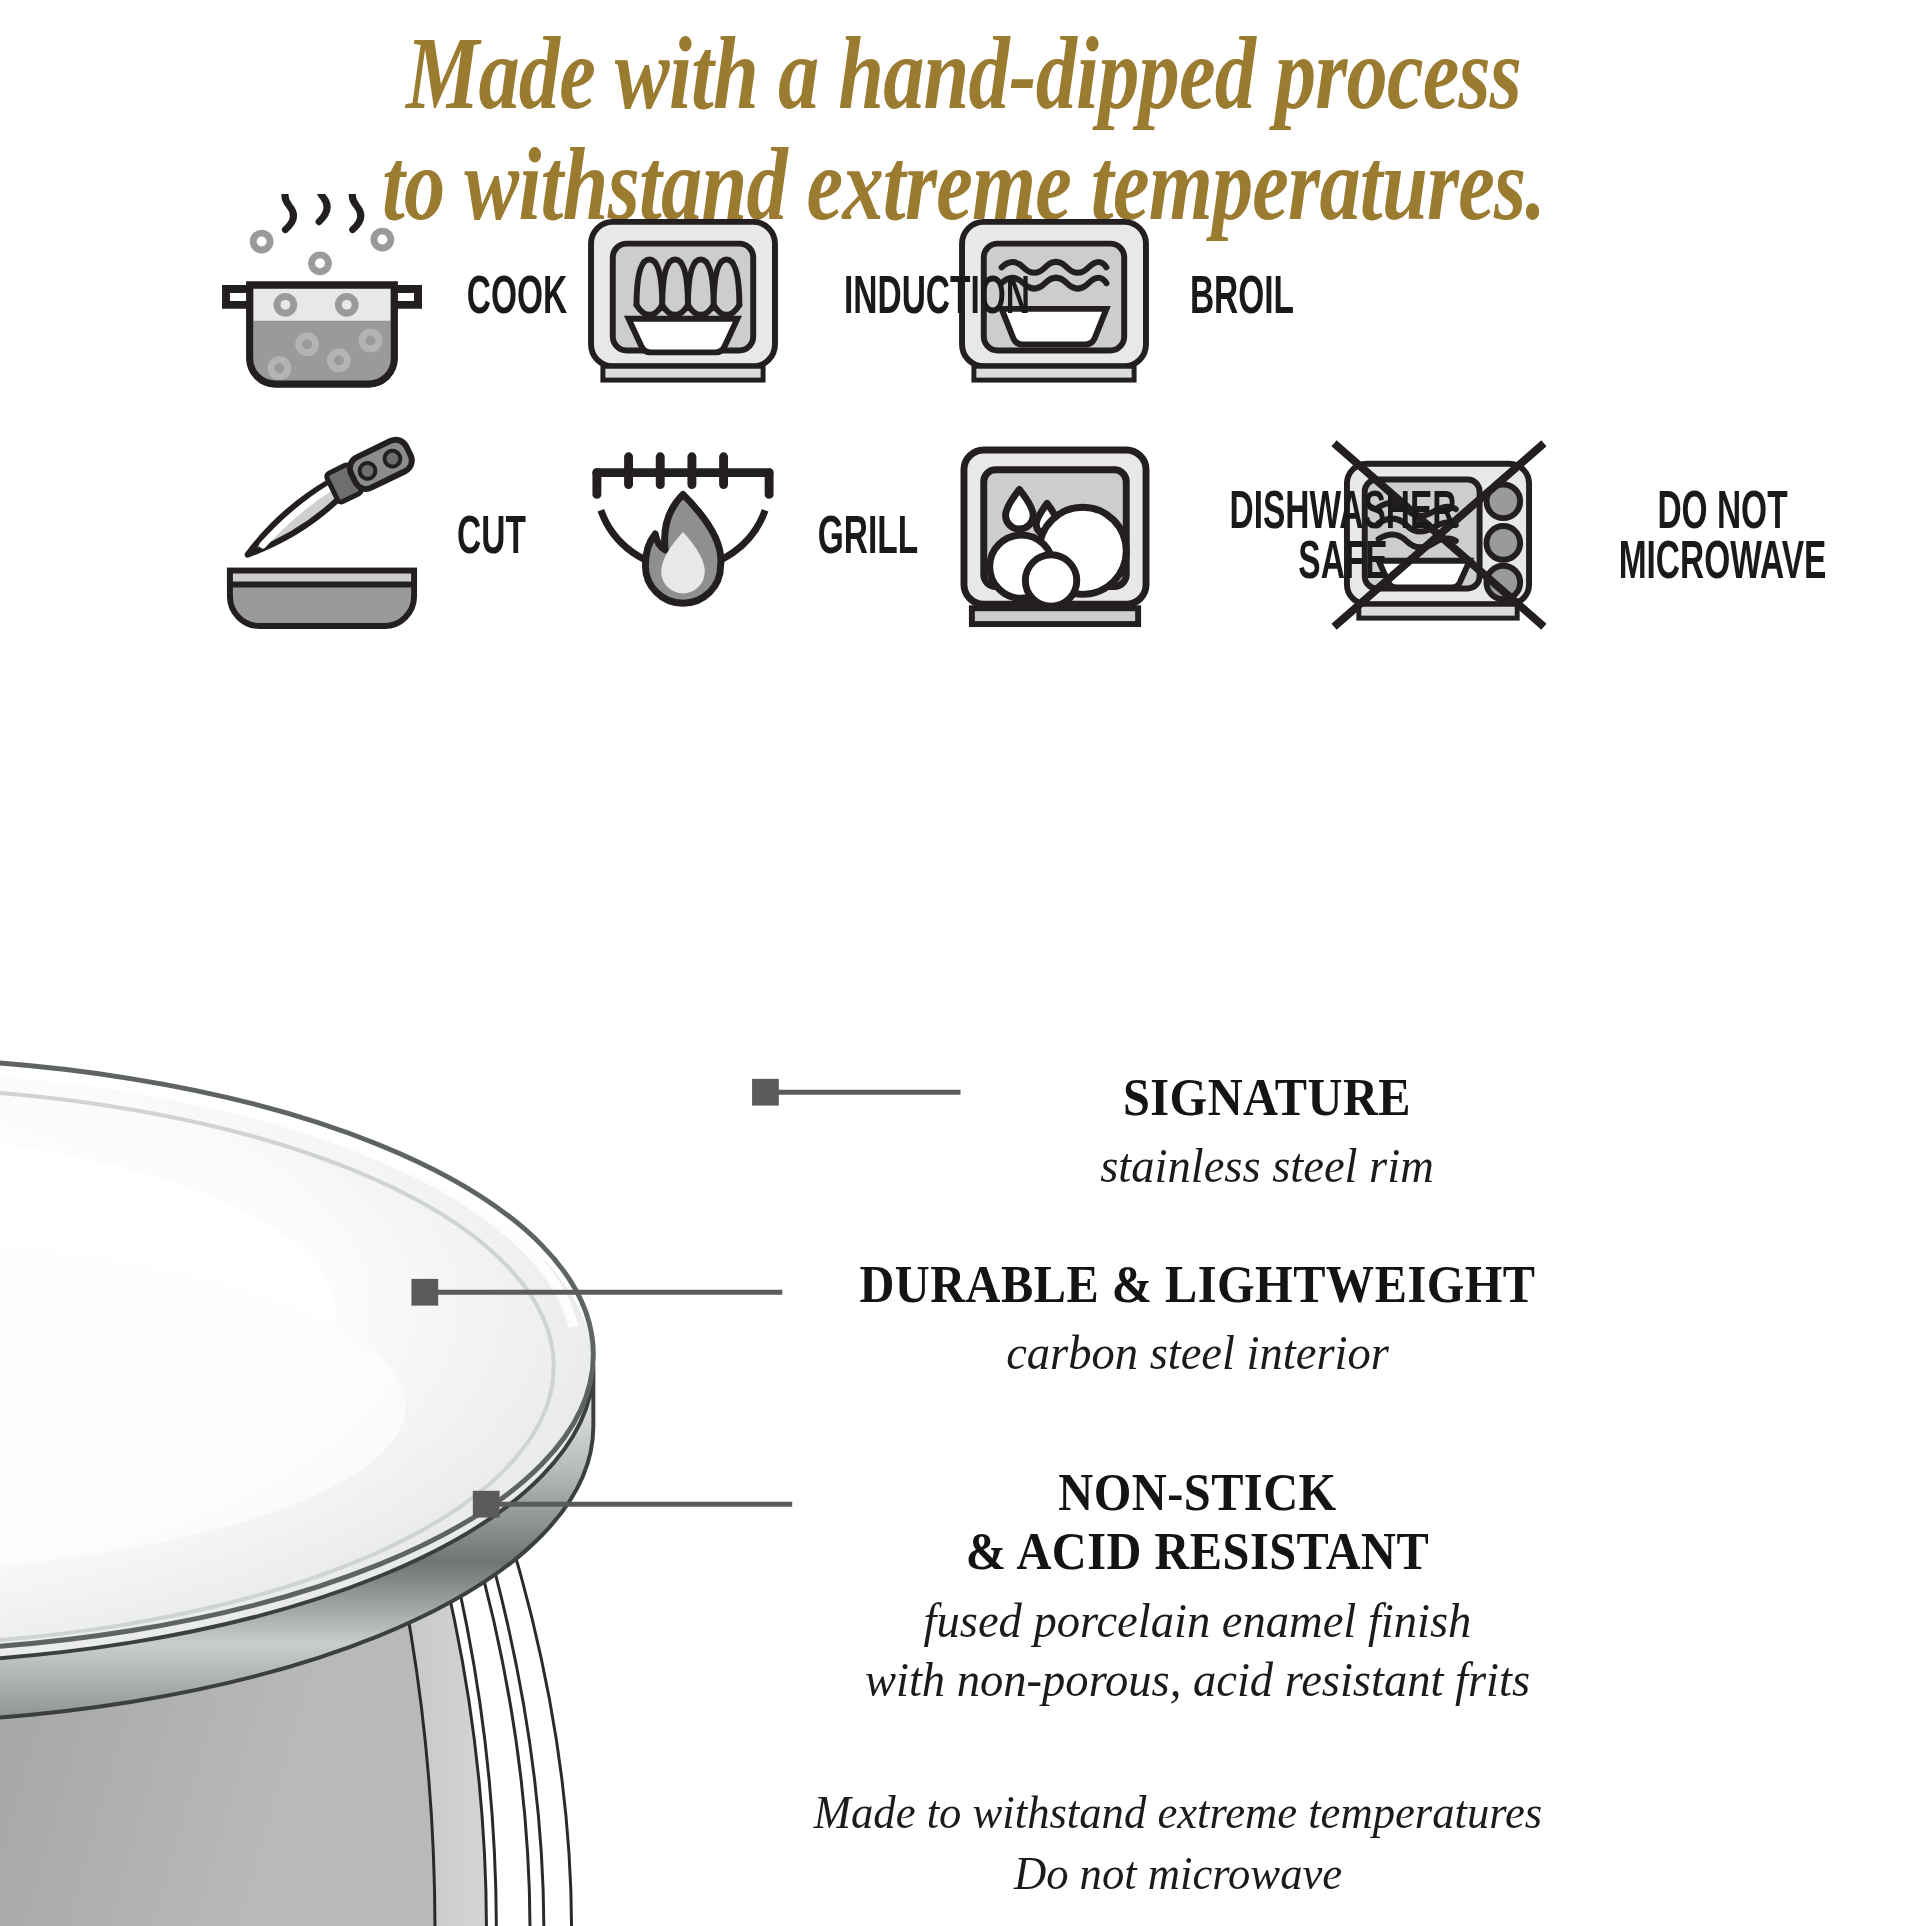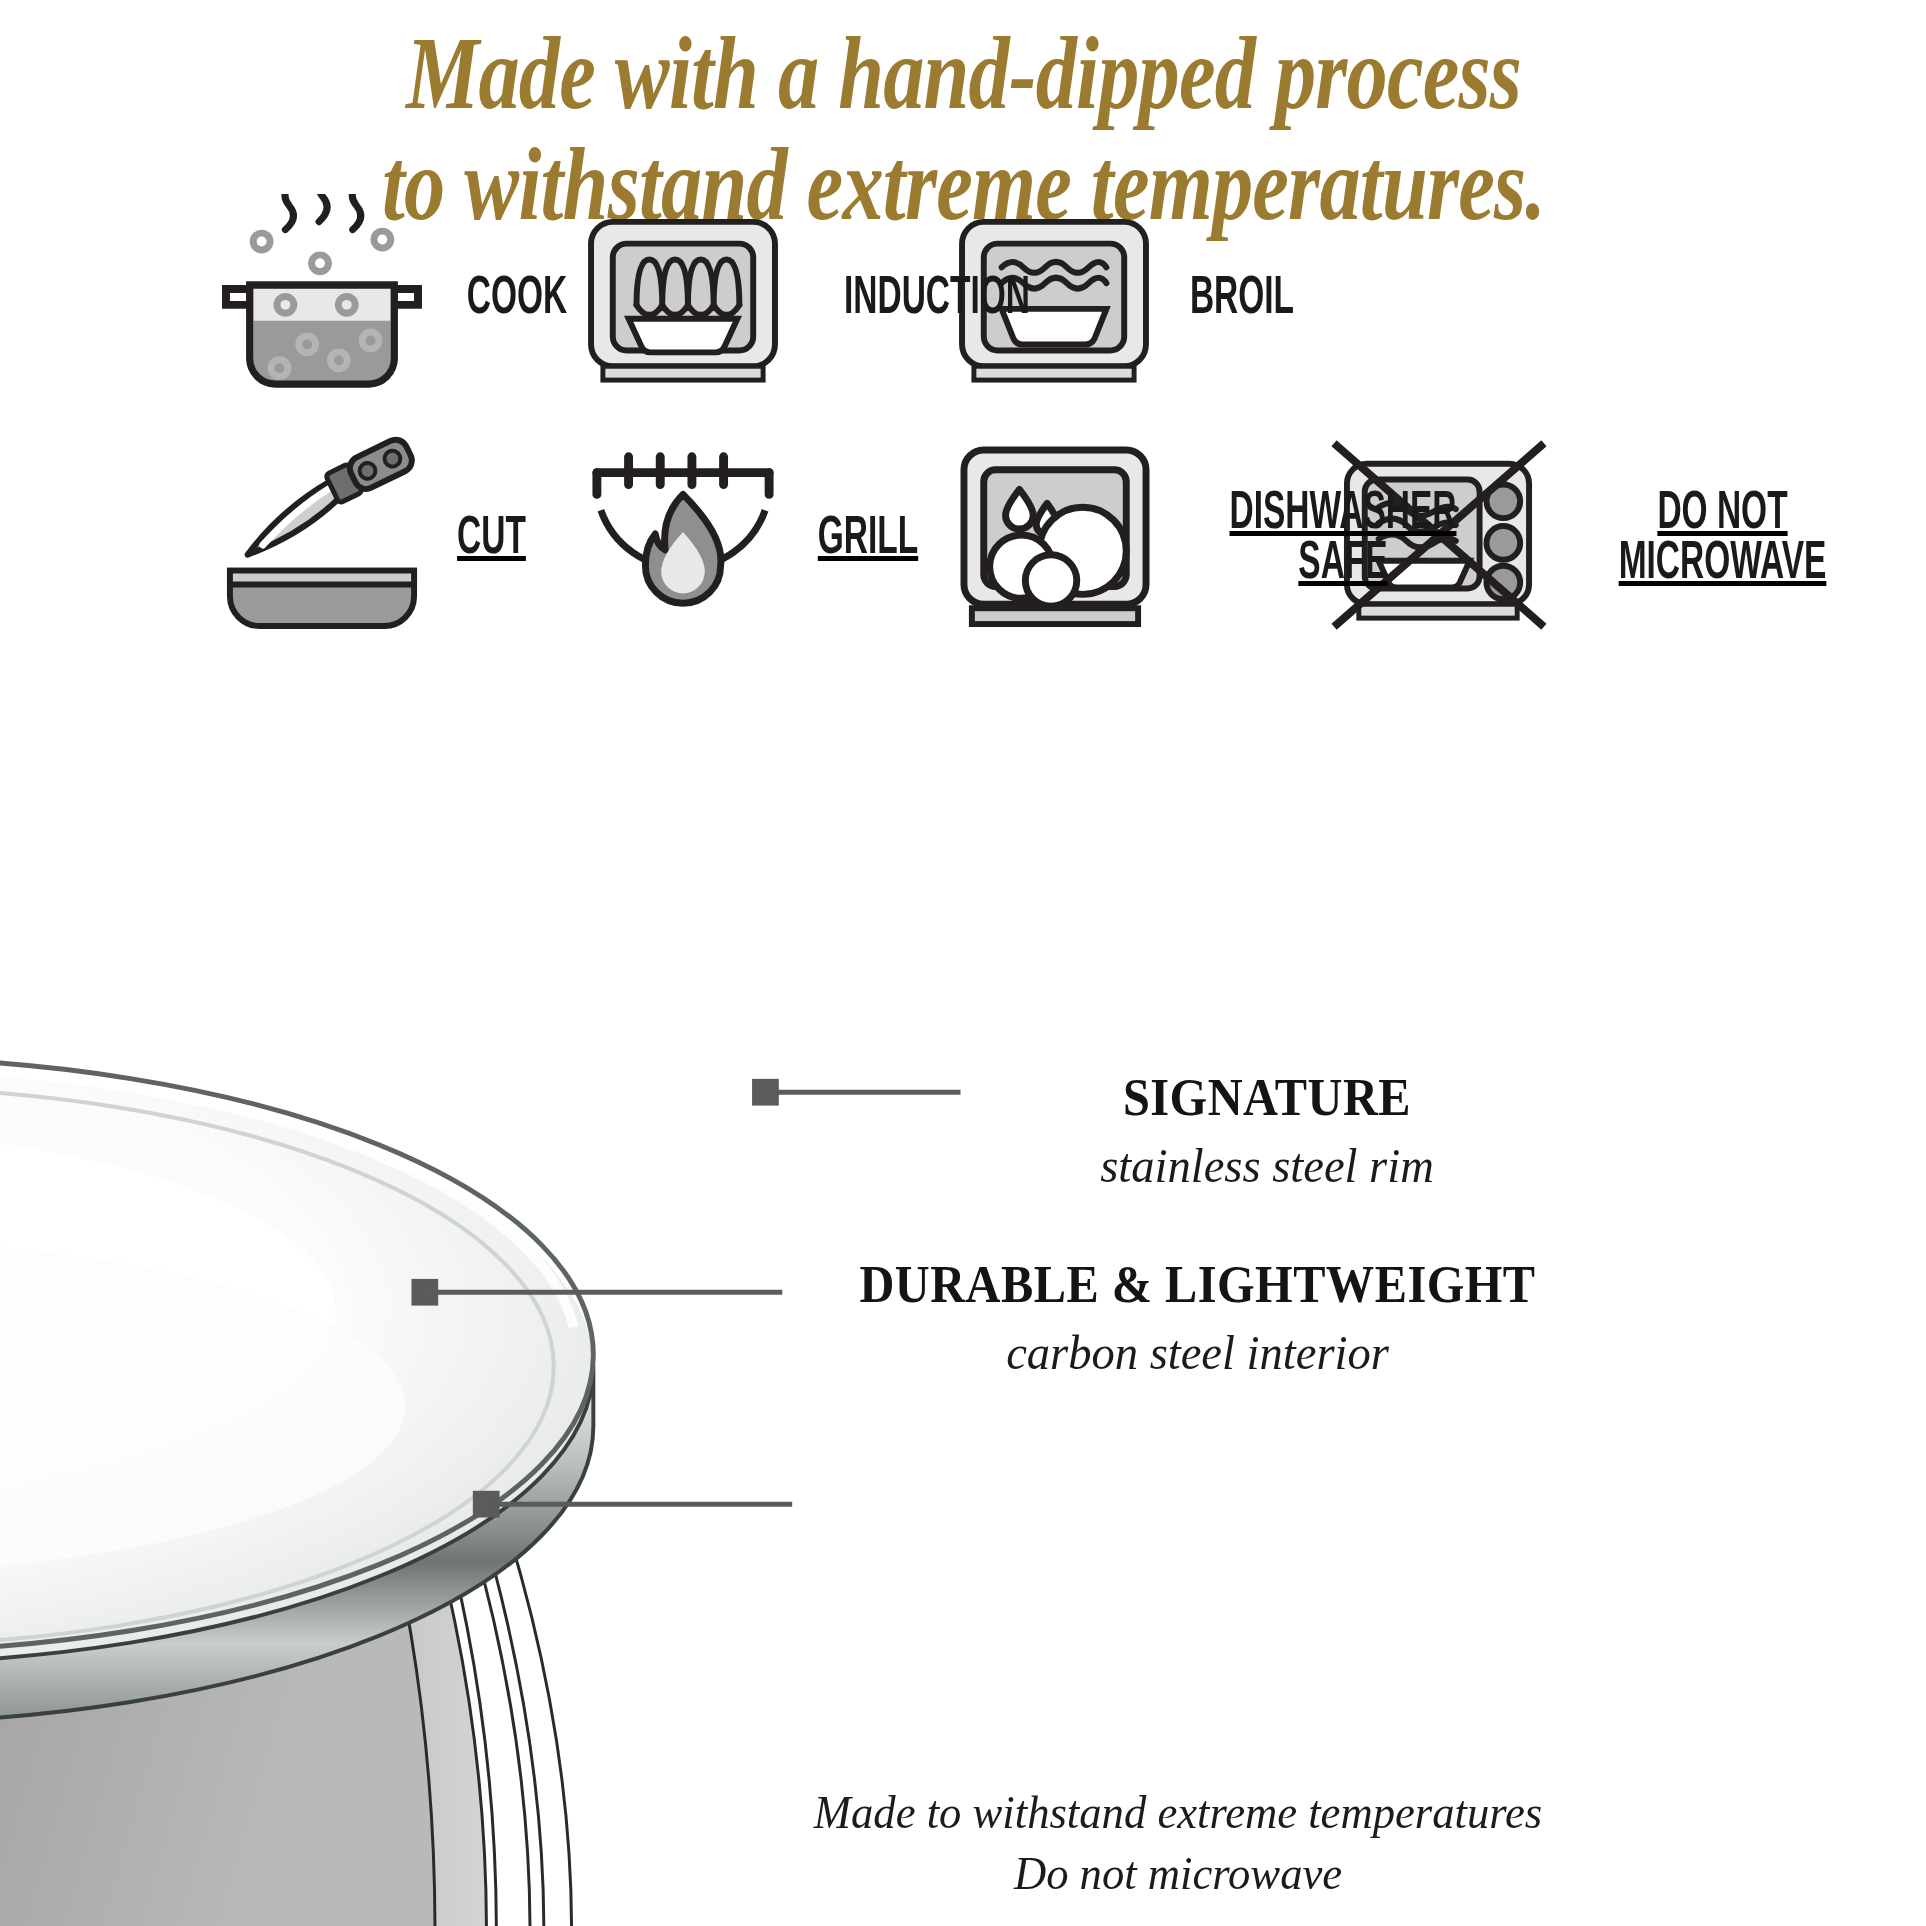--- a/index.html
+++ b/index.html
@@ -34,21 +34,21 @@
   .icon-label{
     margin-top:6px;
     font-family:"Liberation Sans", sans-serif;
     font-weight:700;
     font-size:54px;line-height:0.93;
     color:#1a1a1a;
     text-align:center;
     transform:scaleX(.62);
     white-space:pre-line;
   }
-  .icon-row2{margin-top:44px;text-decoration:underline;}
+  .icon-row2{margin-top:44px;}
 
   
   .pot-wrap{position:absolute;left:-248px;top:812px;width:1168px;height:1119px;}
 
   
   .callout{position:absolute;text-align:center;}
   .callout .title{
     font-family:"Liberation Serif", serif;
     font-weight:700;font-size:52px;line-height:1.14;
     color:#141414;letter-spacing:0.5px;
@@ -331,18 +331,24 @@
   <div class="callout" id="co1">
     <div class="title">SIGNATURE</div>
     <div class="sub">stainless steel rim</div>
   </div>
 
   <div class="callout" id="co2">
     <div class="title">DURABLE &amp; LIGHTWEIGHT</div>
     <div class="sub">carbon steel interior</div>
   </div>
 
+  <div class="callout" id="co3">
+    <div class="title">NON-STICK</div>
+    <div class="title">&amp; ACID RESISTANT</div>
+    <div class="sub">fused porcelain enamel finish
+with non-porous, acid resistant frits</div>
+  </div>
 
   <div class="footnote">Made to withstand extreme temperatures
 Do not microwave</div>
 
 </div>
 
 
 </body></html>

